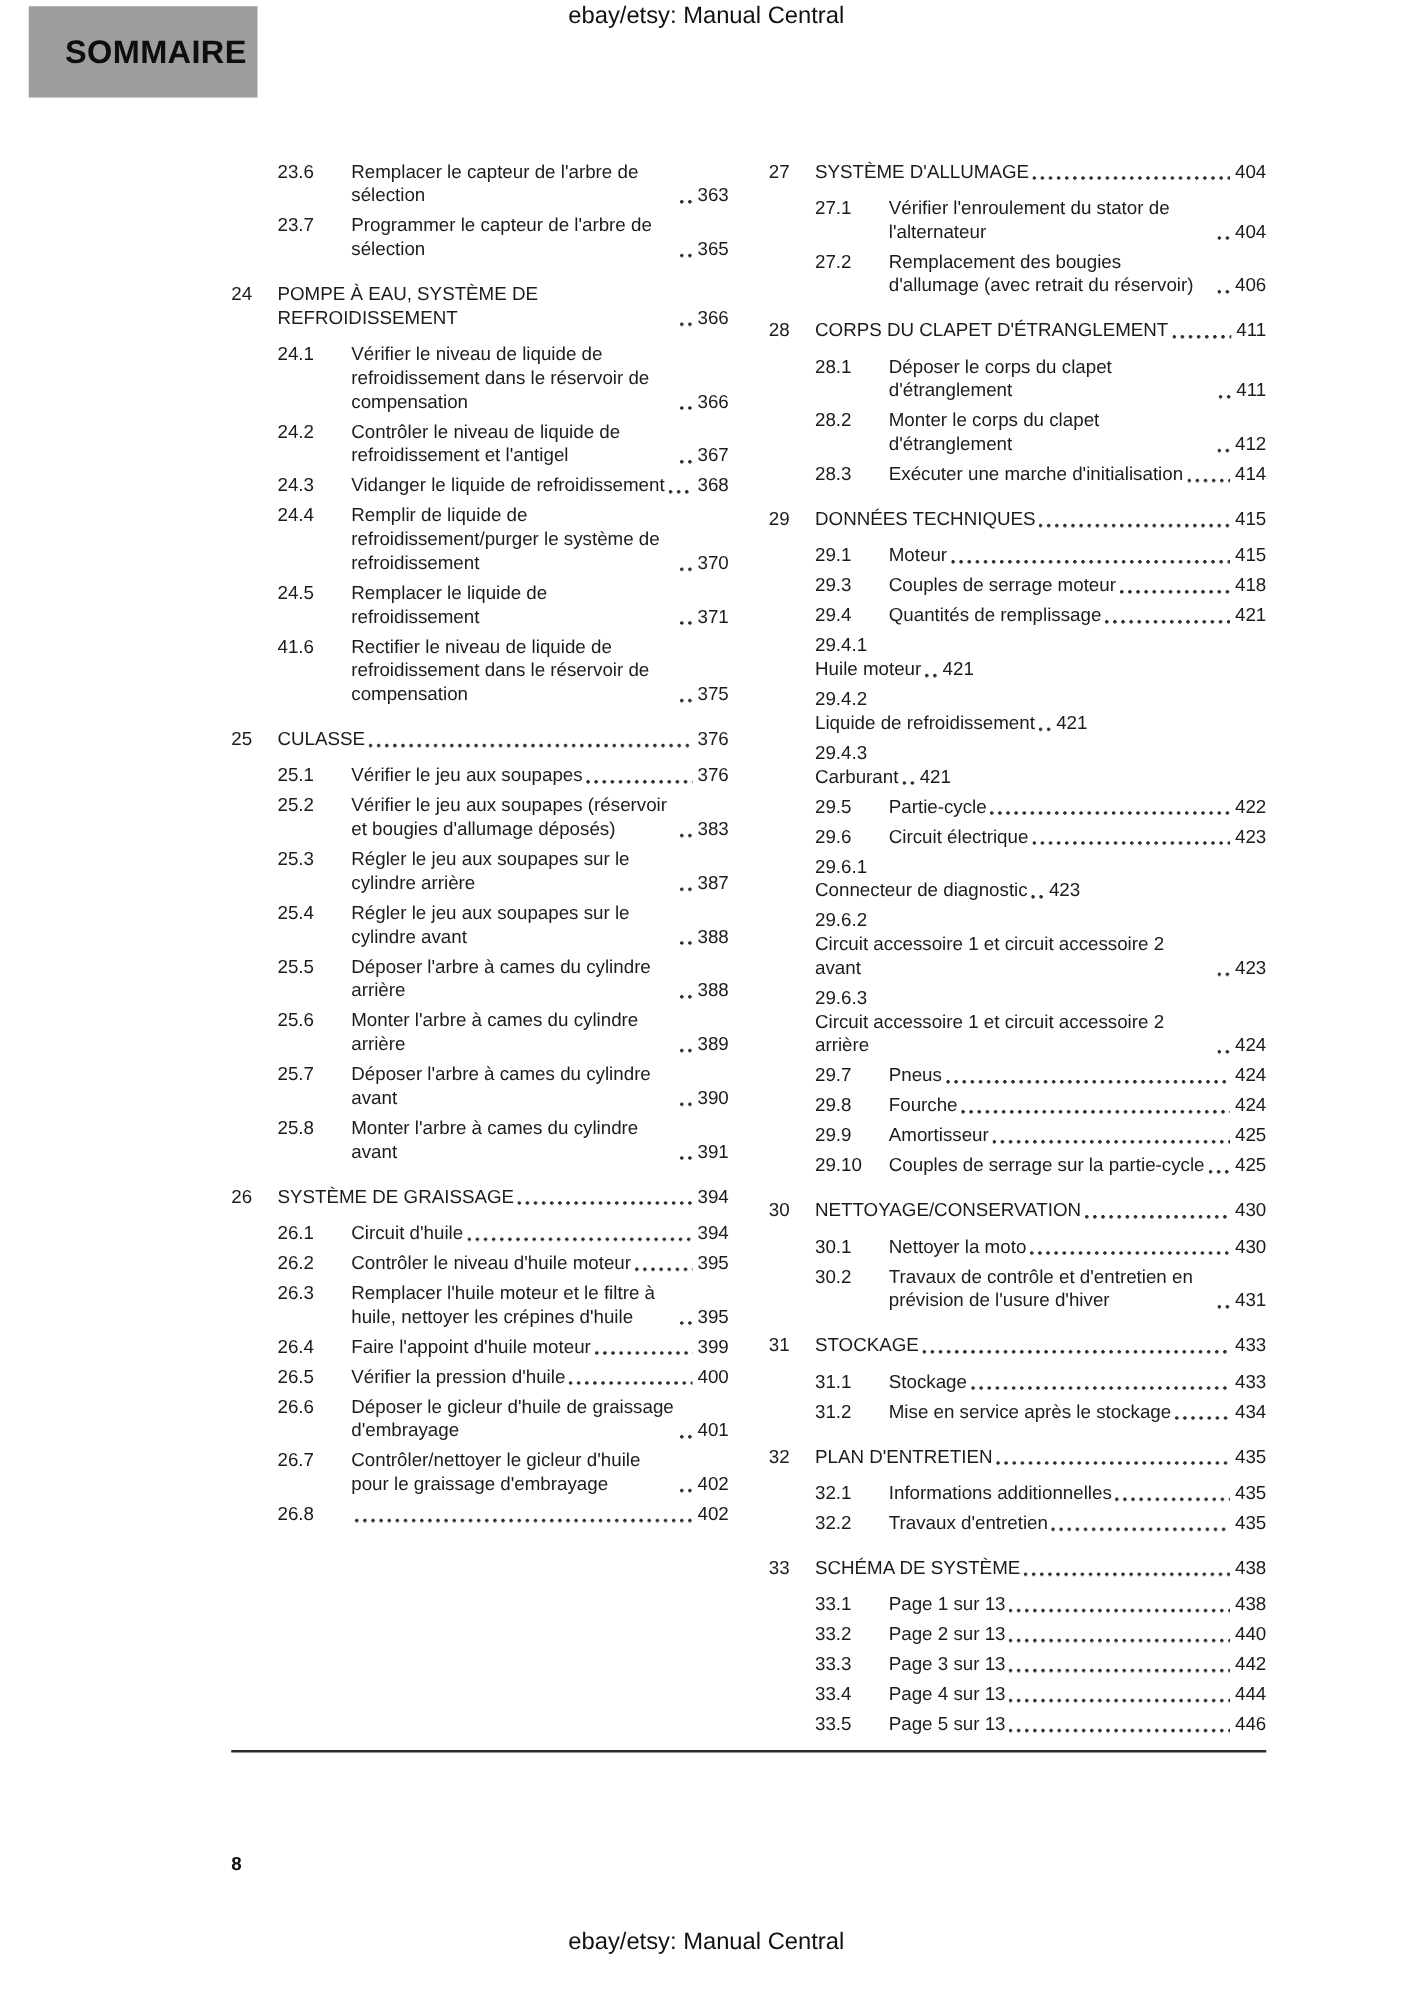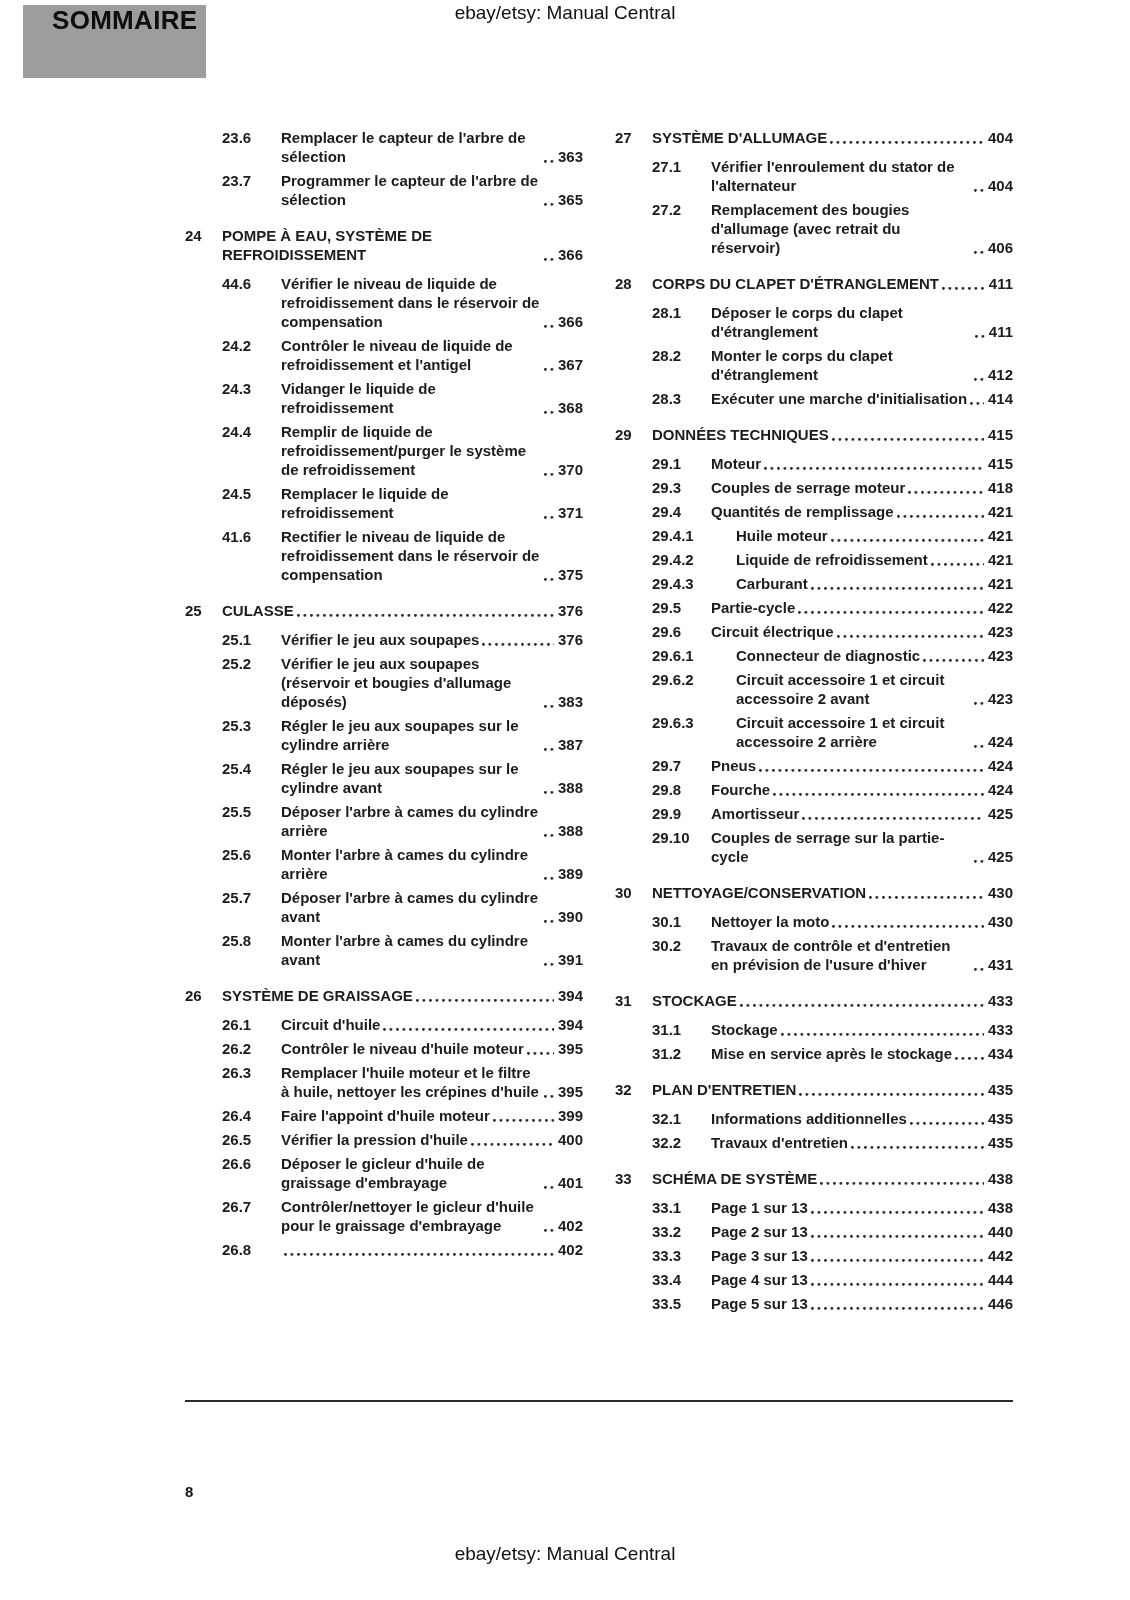--- a/index.html
+++ b/index.html
@@ -16,48 +16,48 @@
     position: absolute; top: 2px; left: 0; width: 100%;
     text-align: center;
     font-size: 19px;
     color: #111;
   }
 
   .banner {
     position: absolute; top: 5px; left: 23px;
     width: 183px; height: 73px;
     background: #9d9d9d;
-    display: flex; 
+    display: flex; align-items: center;
     padding-left: 29px;
   }
   .banner-label {
     font-size: 26px; font-weight: bold; color: #0e0e0e;
     letter-spacing: 0.3px;
   }
 
   .content {
     position: absolute; top: 128px; left: 185px; width: 828px;
   }
 
-  .toc { display: flex; gap: 32px; font-weight: bold; }
+  .toc { display: flex; gap: 32px; }
   .toc-col { flex: 1 1 0; min-width: 0; }
 
   .toc-entry {
     display: flex; align-items: flex-start;
     font-size: 15px; line-height: 19px;
     margin-top: 5px;
   }
   .toc-col .toc-entry:first-child { margin-top: 0; }
   .toc-entry.level-1 { margin-top: 17px; margin-bottom: 10px; }
 
   .toc-num { flex: none; }
   .level-1 > .toc-num { width: 37px; }
   .level-2 { padding-left: 37px; }
   .level-2 > .toc-num { width: 59px; }
-  .level-3 { padding-left: 37px; }
+  .level-3 { padding-left: 37px; flex-direction: column; }
   .level-3 > .toc-num { width: 84px; }
 
   .toc-body {
     flex: 1 1 0; min-width: 0;
     display: flex; align-items: flex-end;
   }
   .toc-title { flex: 0 1 auto; }
   .toc-leader {
     flex: 1 1 10px; min-width: 10px;
     height: 3px;
@@ -122,21 +122,21 @@
   <div class="toc-entry level-1">
     <span class="toc-num">24</span>
     <span class="toc-body">
       <span class="toc-title">POMPE À EAU, SYSTÈME DE REFROIDISSEMENT</span>
       <span class="toc-leader"></span>
       <span class="toc-page">366</span>
     </span>
   </div>
 
   <div class="toc-entry level-2">
-    <span class="toc-num">44.6</span>
+    <span class="toc-num">24.1</span>
     <span class="toc-body">
       <span class="toc-title">Vérifier le niveau de liquide de refroidissement dans le réservoir de compensation</span>
       <span class="toc-leader"></span>
       <span class="toc-page">366</span>
     </span>
   </div>
 
   <div class="toc-entry level-2">
     <span class="toc-num">24.2</span>
     <span class="toc-body">

